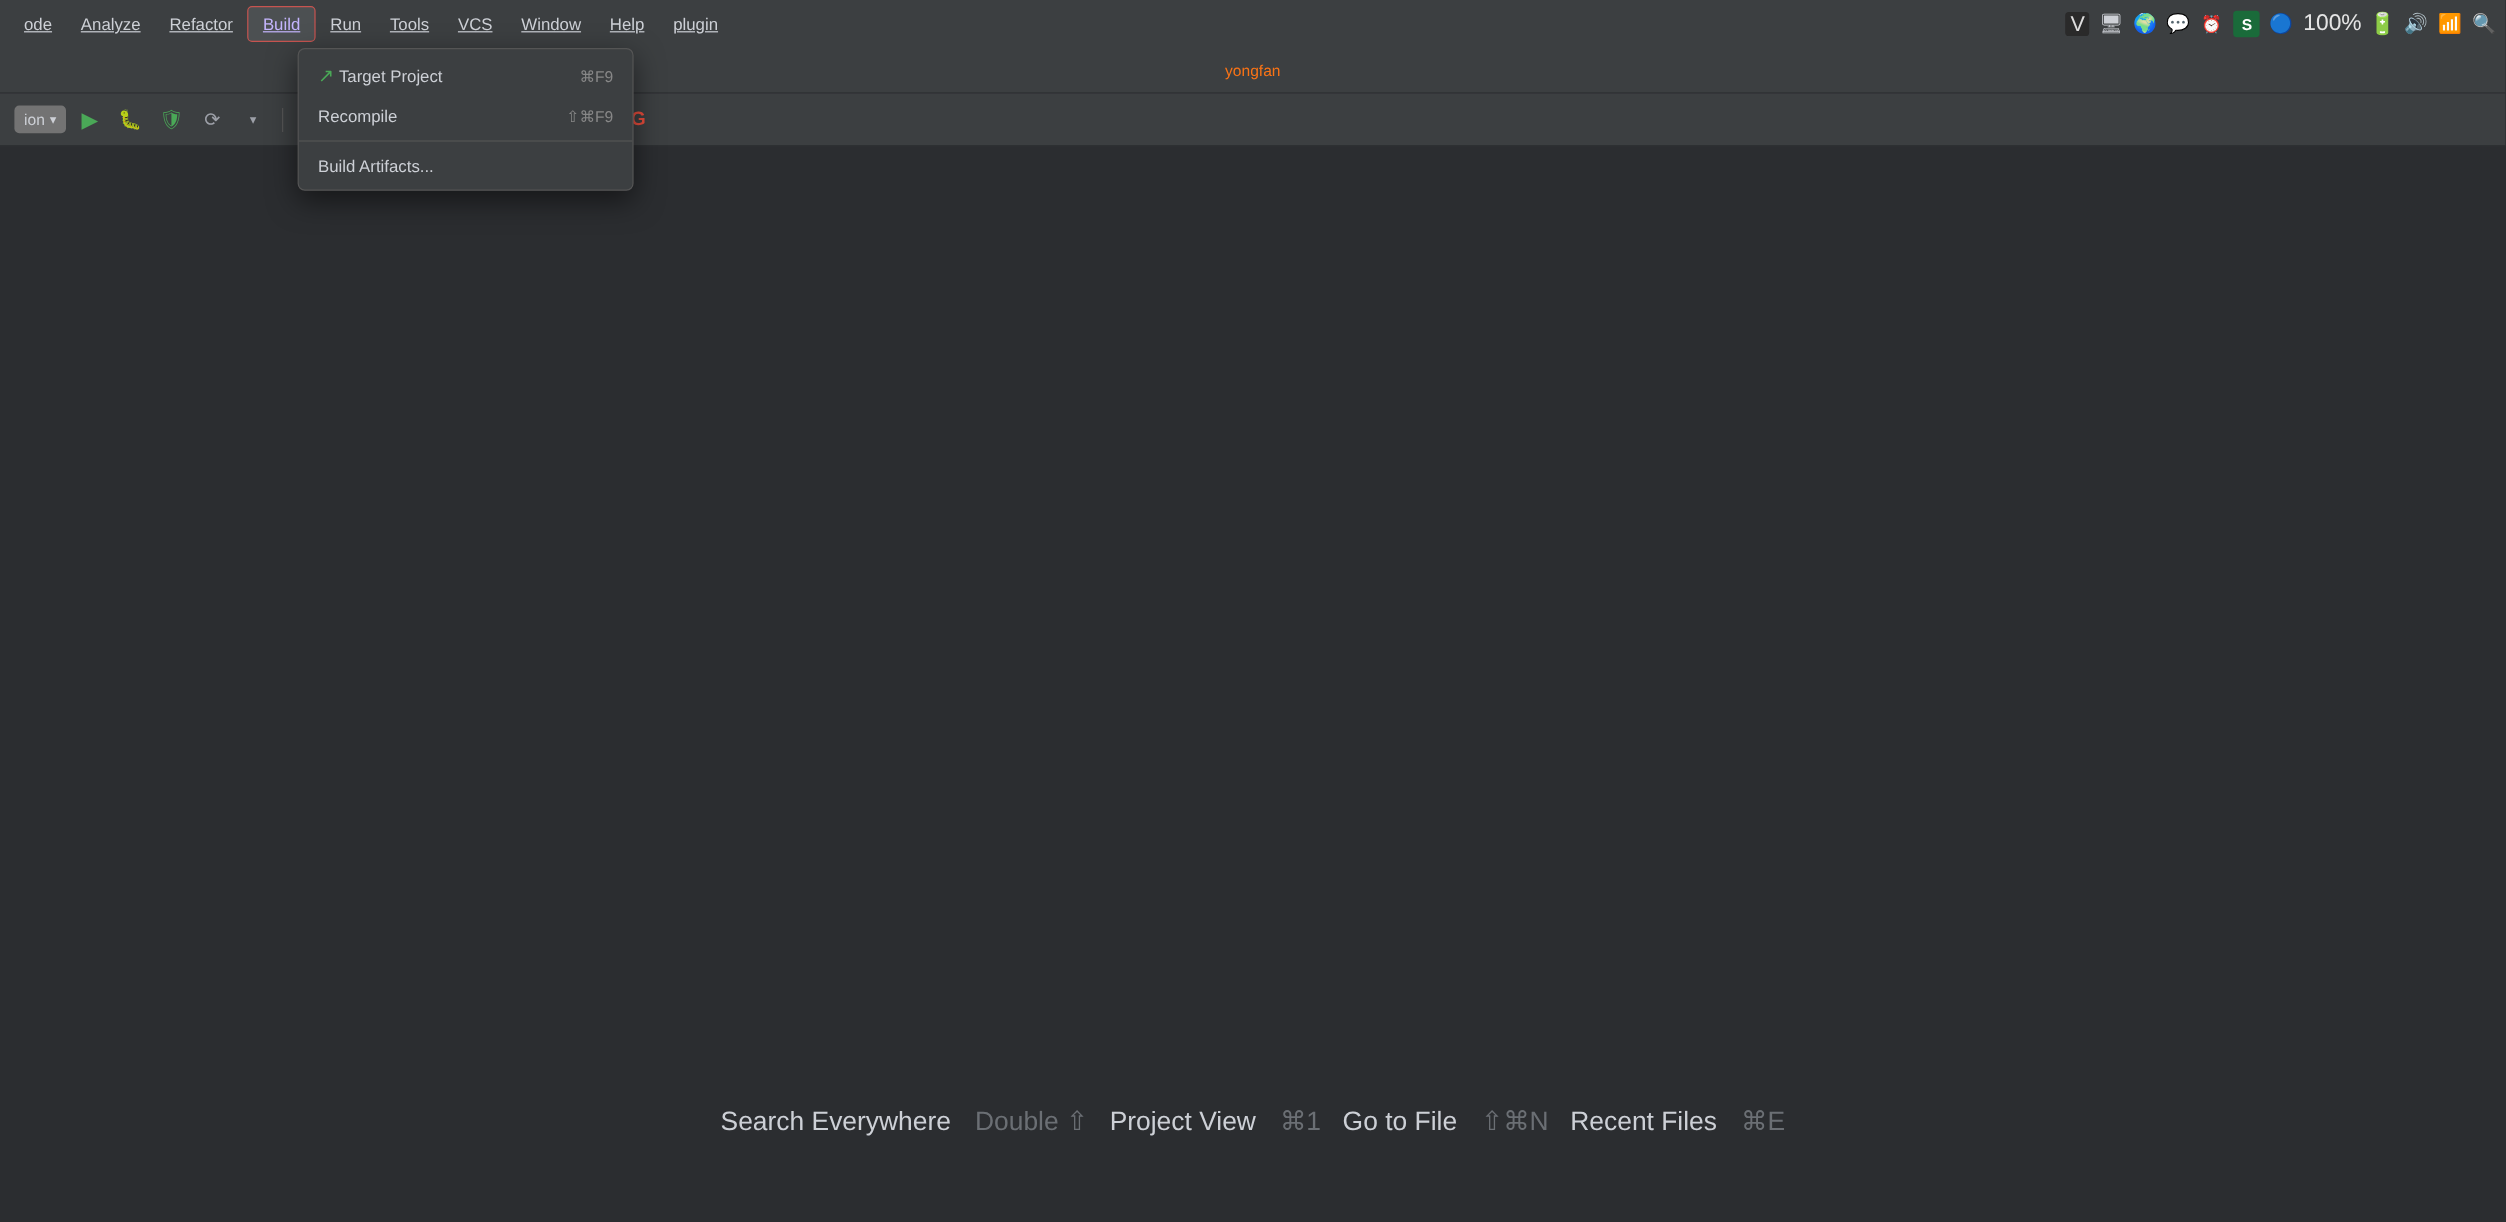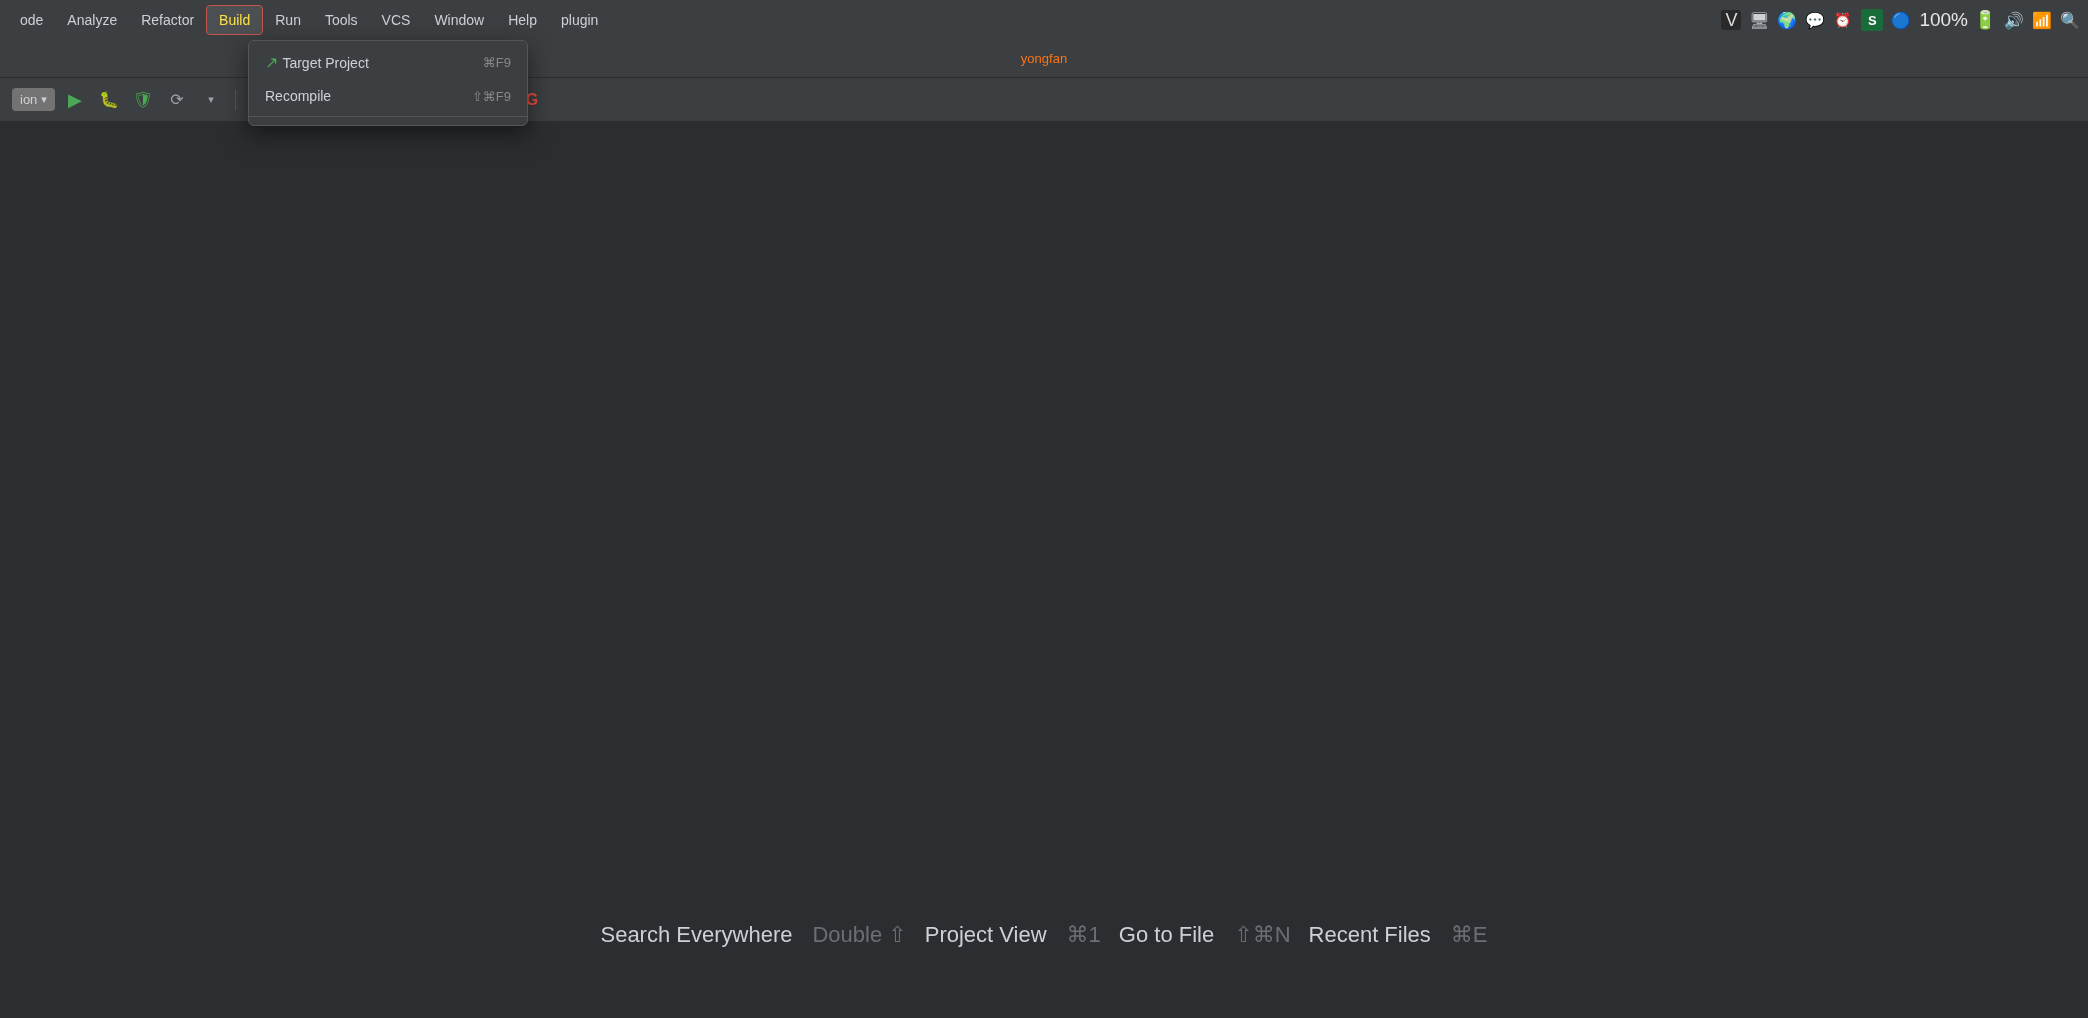--- a/index.html
+++ b/index.html
@@ -24,26 +24,27 @@
       z-index: 100;
     }
 
     .menu-item {
       padding: 6px 12px;
       color: #cdd0d6;
       font-size: 14px;
       cursor: pointer;
       border-radius: 4px;
       white-space: nowrap;
+      text-decoration: underline;
     }
 
     .menu-item.active {
       background-color: #4c5052;
       border: 1.5px solid #c75450;
-      color: #fde047;
+      color: #c4b5fd;
     }
 
     
     .system-tray {
       margin-left: auto;
       display: flex;
       align-items: center;
       gap: 8px;
       color: #cdd0d6;
       font-size: 13px;
@@ -314,20 +315,24 @@
 
 
   <div class="dropdown-item" style="display:flex; align-items:center; justify-content:space-between;">
     <span>Recompile</span>
     <span class="shortcut">⇧⌘F9</span>
   </div>
 
 
   <div class="dropdown-separator"></div>
 
+  <div class="dropdown-item" style="display:flex; align-items:center; justify-content:space-between;">
+    <span>Build Artifacts...</span>
+    <span class="shortcut"></span>
+  </div>
 
 </div>
 
 <div class="main-content">
 
   <div class="center-hints">
     <div class="hint-row">
       <span class="hint-label">Search Everywhere</span>
       <span class="hint-shortcut">Double ⇧</span>
     </div>

